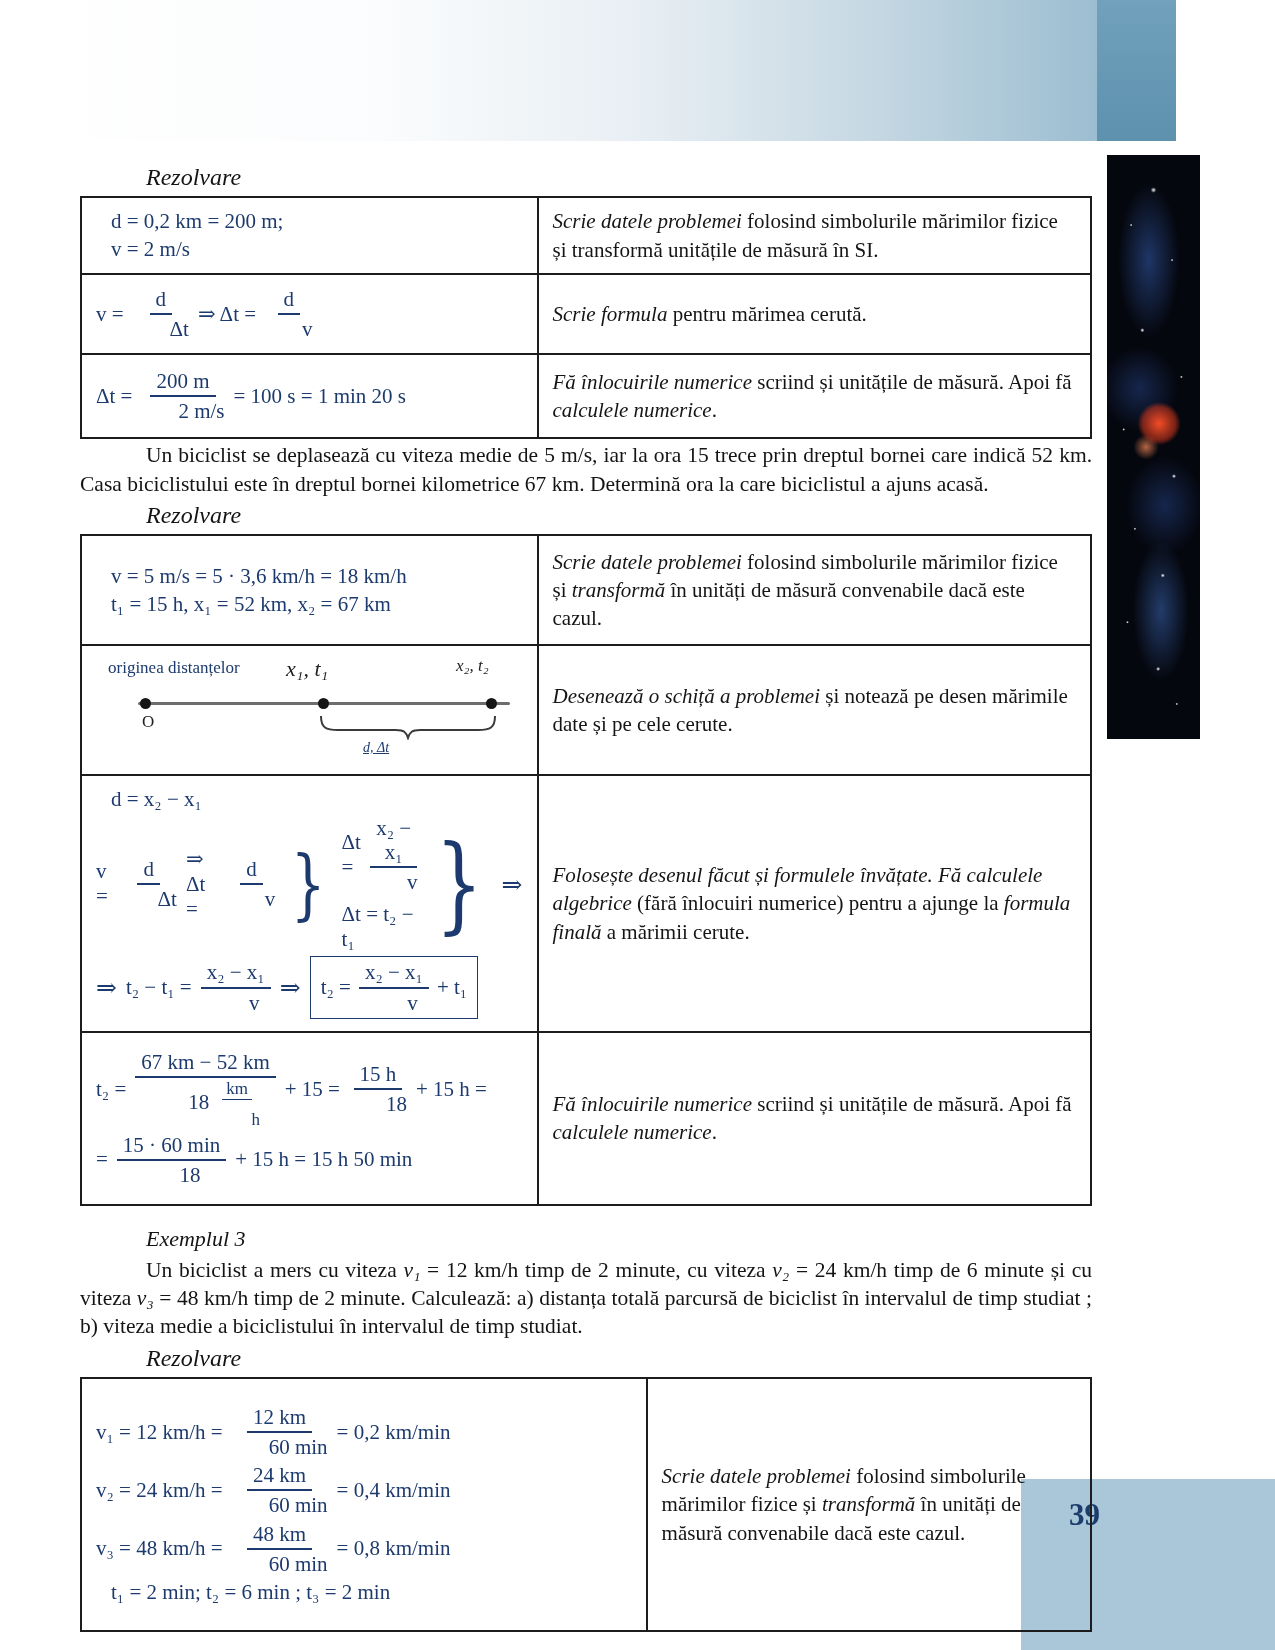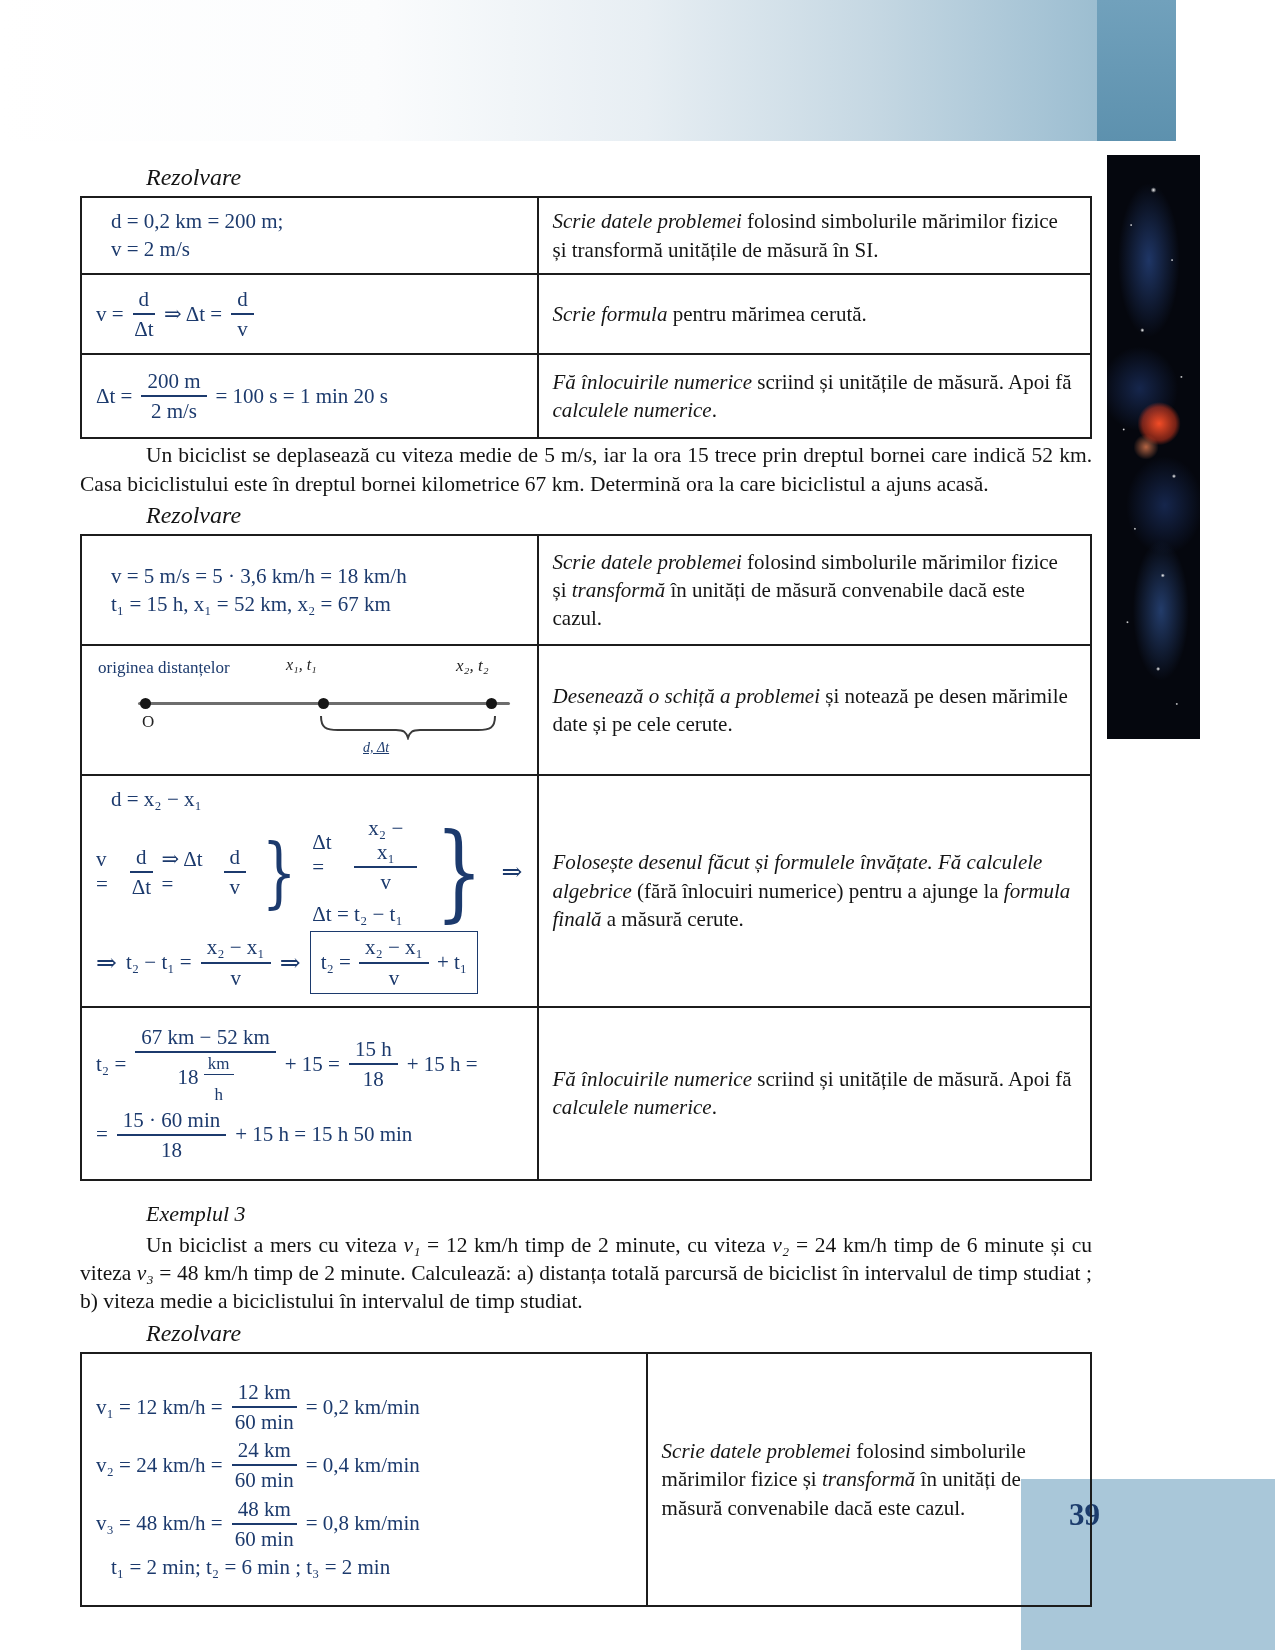--- a/index.html
+++ b/index.html
@@ -55,34 +55,34 @@
   table.worktable td{border:2px solid #1c1c1c;padding:8px 14px;font-size:21px;vertical-align:middle;}
   td.vtop{vertical-align:top;}
   td.math{color:#1c3a6d;}
   td.instr{color:#151515;line-height:1.35;}
   col.cL1{width:45.2%;}
   col.cL3{width:56%;}
   .mline{margin:3px 15px;}
   .mrow{display:flex;align-items:center;gap:9px;flex-wrap:nowrap;margin:4px 0;}
   .frac{display:inline-flex;flex-direction:column;align-items:center;text-align:center;vertical-align:middle;line-height:1.15;}
   .frac .num{display:block;border-bottom:2px solid currentColor;padding:0 6px 2px;}
-  .frac .den{display:block;padding-top:2px;}
+  .frac .den{display:block;padding-top:2px;margin-left:37px;}
   .frac.small{font-size:17px;line-height:1.05;gap:9px;}
   .frac.small .num{border-bottom-width:1.5px;padding:0 4px 1px;}
   .denrow{display:inline-flex;align-items:center;gap:5px;}
   .imply{font-size:25px;}
   .brace{font-family:"DejaVu Serif",serif;display:inline-block;transform:scaleX(.72);line-height:1;color:#1c3a6d;font-weight:400;}
   .brace-a{font-size:76px;}
   .brace-b{font-size:104px;}
   .stack{display:inline-flex;flex-direction:column;gap:8px;align-items:flex-start;}
   .boxed{display:inline-flex;align-items:center;gap:8px;border:1.5px solid #1c3a6d;padding:3px 10px;}
   
   .diagram{position:relative;height:104px;color:#1c3a6d;font-size:18px;}
-  .d-origin{position:absolute;left:2px;top:0;font-size:17px;}
-  .d-x1{position:absolute;left:190px;top:-2px;color:#222;font-style:italic;font-size:16px;}
+  .d-origin{position:absolute;left:12px;top:0;font-size:17px;}
+  .d-x1{position:absolute;left:190px;top:-2px;color:#222;font-style:italic;font-size:22px;}
   .d-x2{position:absolute;left:360px;top:-2px;color:#222;font-style:italic;font-size:17px;}
   .d-line{position:absolute;left:42px;top:44px;width:372px;height:3px;background:#6d6d6d;border-radius:2px;}
   .d-dot{position:absolute;top:40px;width:11px;height:11px;border-radius:50%;background:#151515;}
   .d-O{position:absolute;left:46px;top:54px;color:#222;font-size:17px;}
   .d-brace{position:absolute;left:222px;top:56px;width:180px;height:26px;}
   .d-label{position:absolute;left:267px;top:82px;font-style:italic;color:#1c3a6d;font-size:14px;text-decoration:underline;}
 </style>
 </head>
 <body>
 
@@ -228,21 +228,21 @@
             <span>t₂ =</span>
             <span class="frac">
                   <span class="num">x₂ − x₁</span>
                   <span class="den">v</span>
                 </span>
             <span>+ t₁</span>
           </span>
         </div>
       </td>
       <td class="instr">
-        <span class="it">Folosește desenul făcut și formulele învățate. Fă calculele algebrice</span><span> (fără înlocuiri numerice) pentru a ajunge la </span><span class="it">formula finală</span><span> a măsură cerute.</span>
+        <span class="it">Folosește desenul făcut și formulele învățate. Fă calculele algebrice</span><span> (fără înlocuiri numerice) pentru a ajunge la </span><span class="it">formula finală</span><span> a mărimii cerute.</span>
       </td>
     </tr>
     <tr>
       <td class="math vtop" style="height:155px">
         <div class="mrow">
           <span>t₂ =</span>
           <span class="frac">
             <span class="num">67 km − 52 km</span>
             <span class="den denrow">
               <span>18</span>

